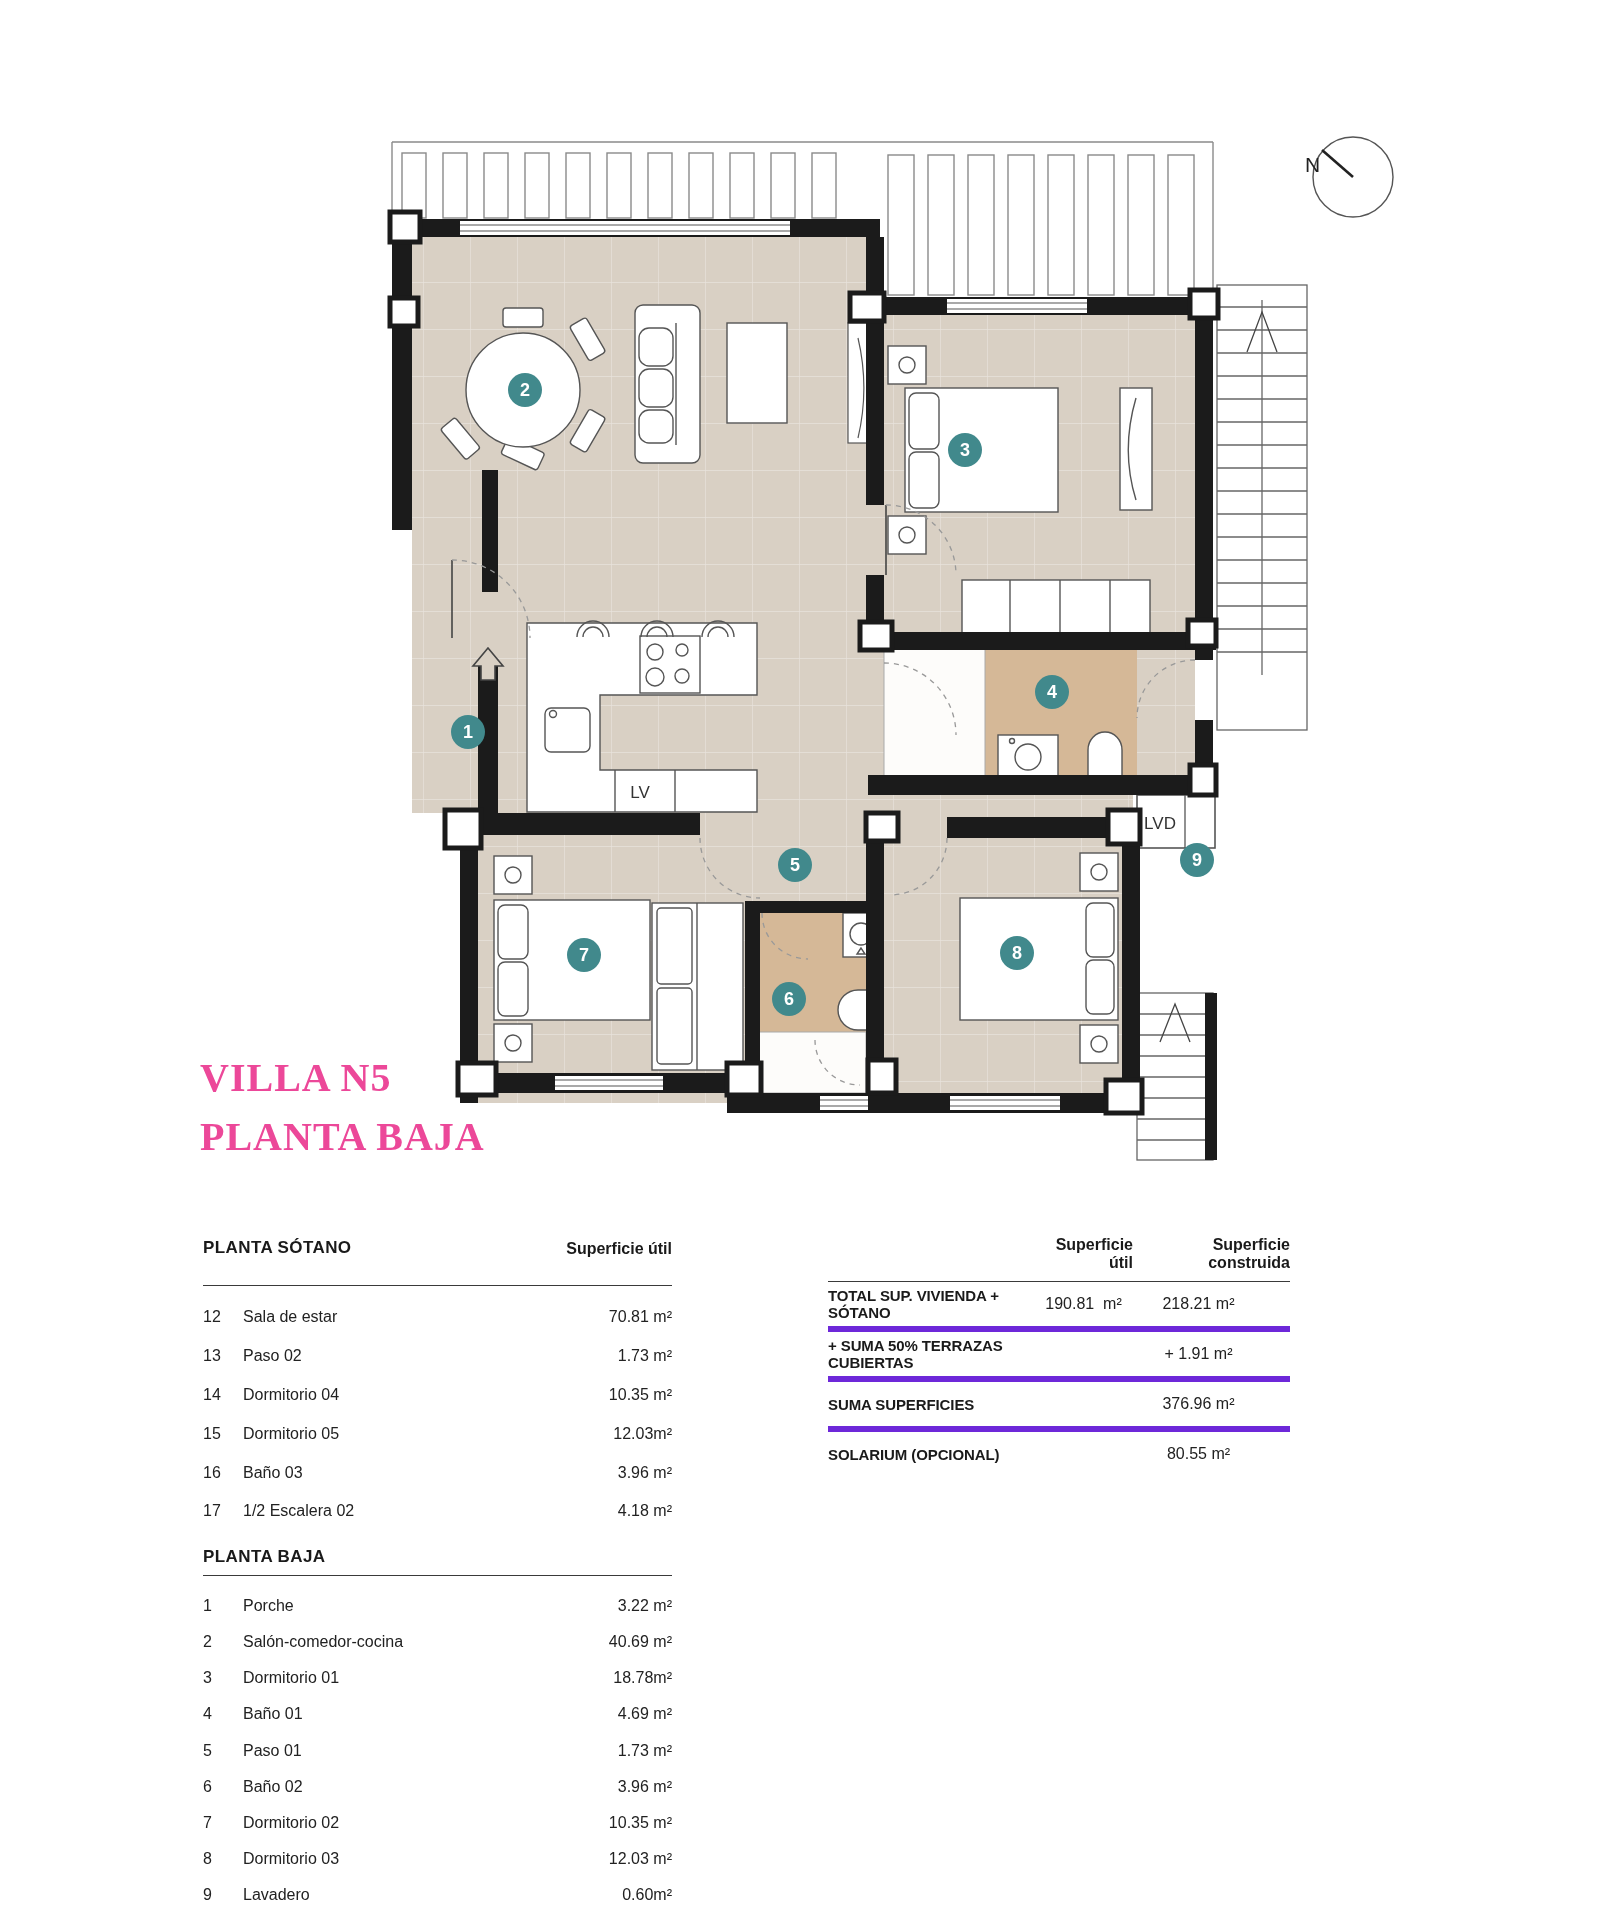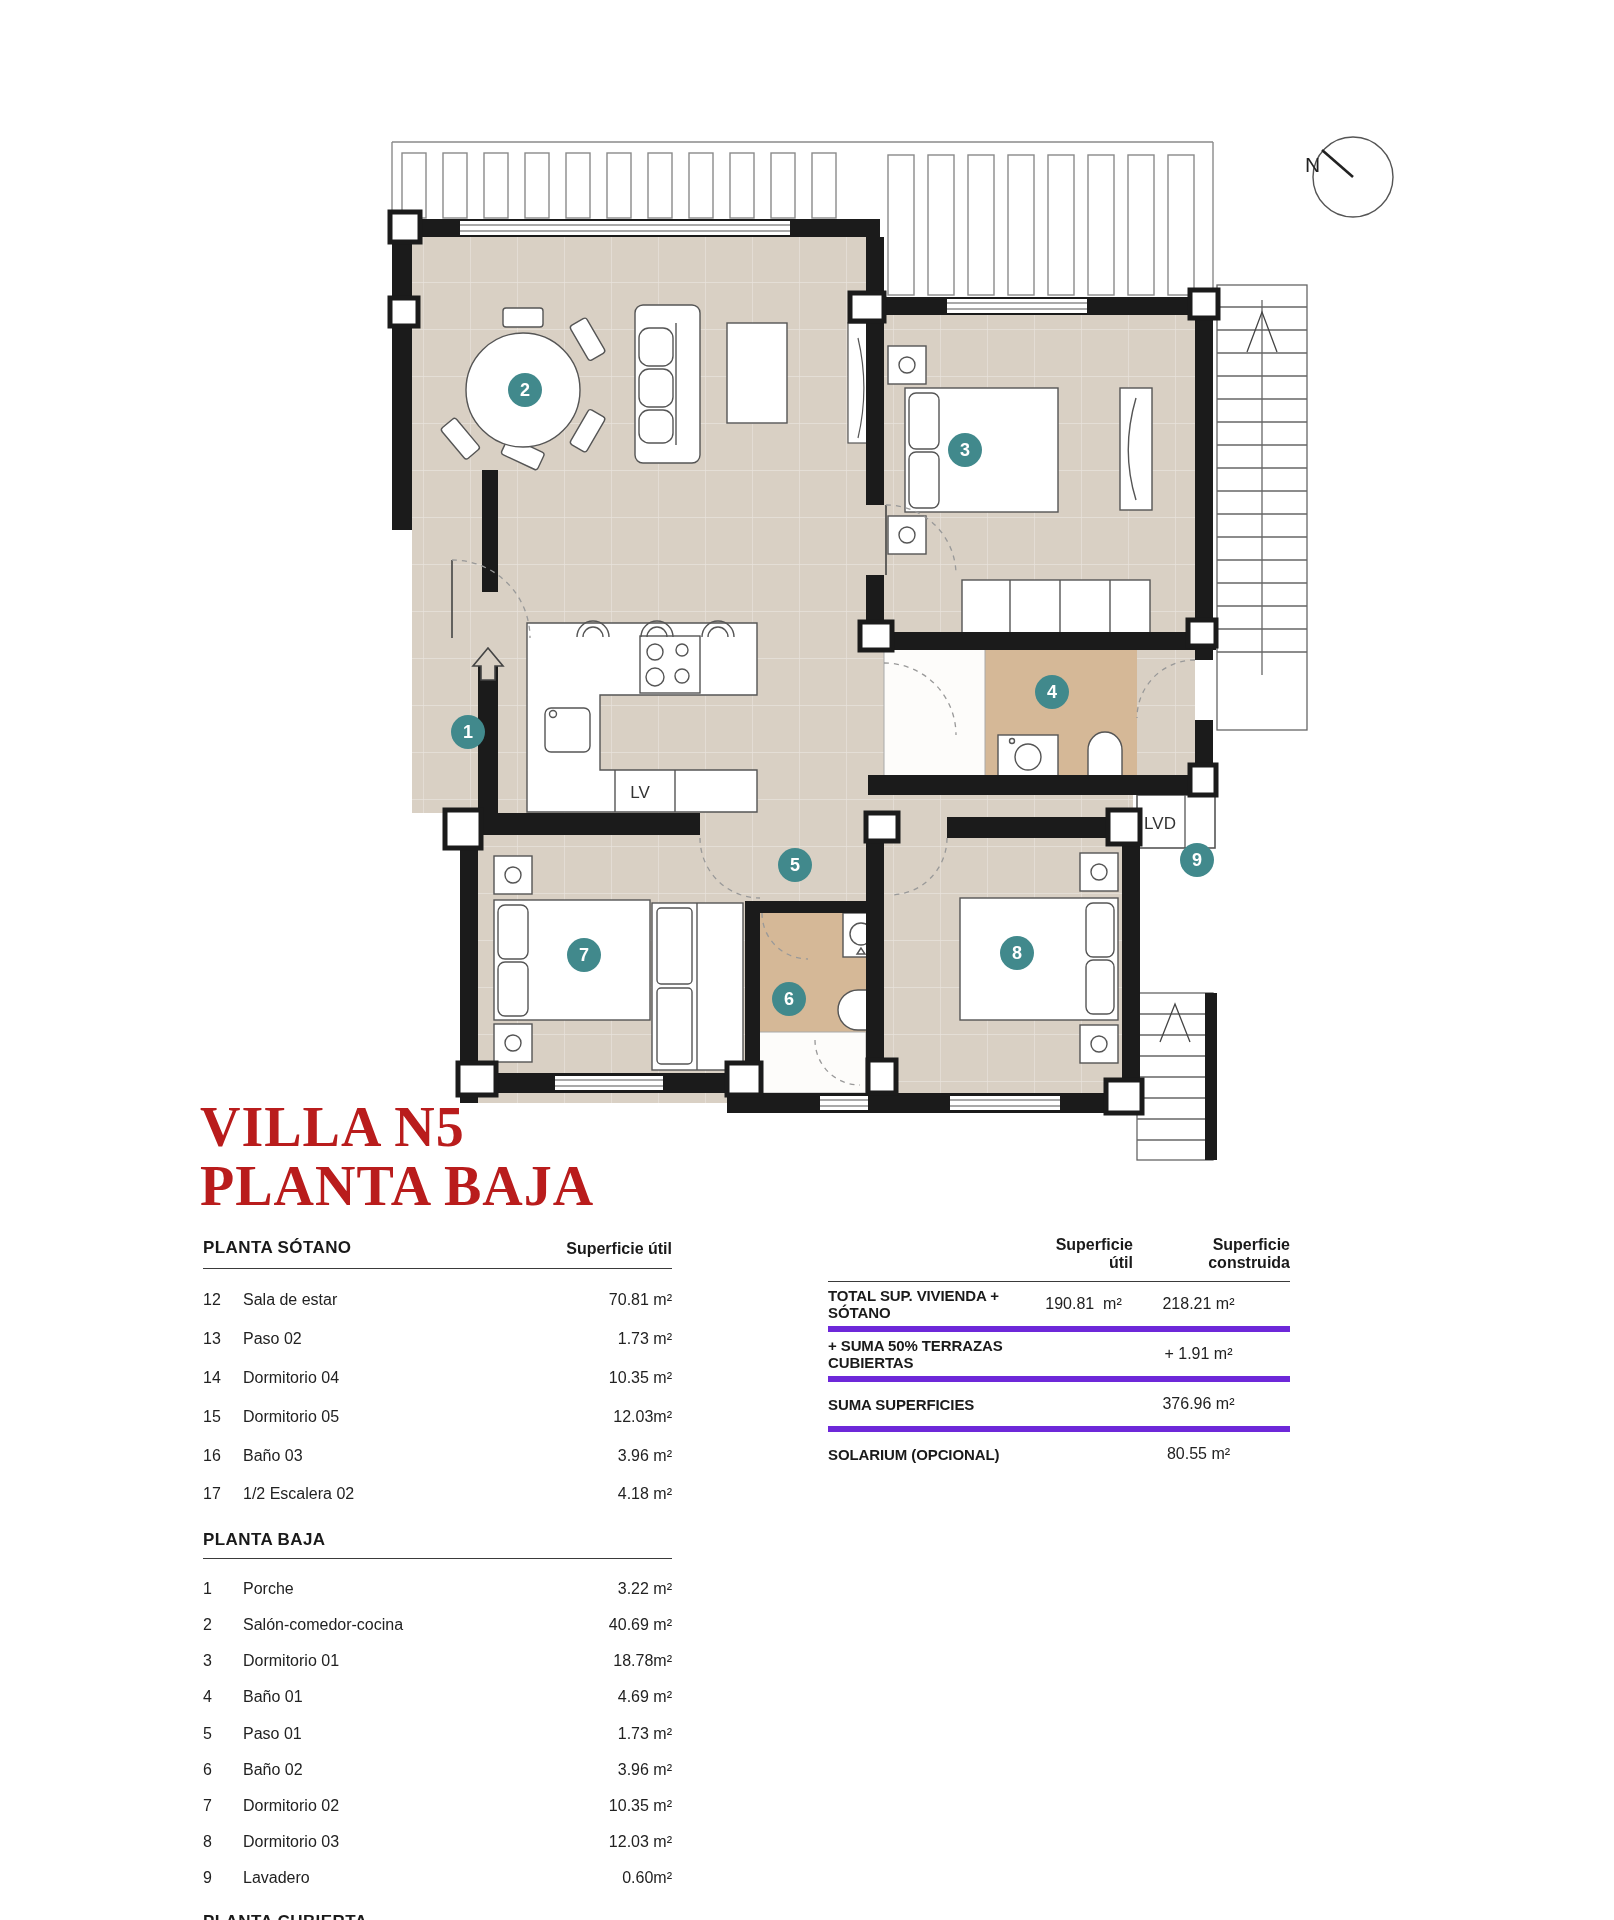--- a/index.html
+++ b/index.html
@@ -2,28 +2,28 @@
 <html><head>
 <meta charset="utf-8">
 <style>
   html,body{margin:0;padding:0;}
   body{
     width:1614px;height:1920px;position:relative;background:#ffffff;
     font-family:"Liberation Sans", sans-serif;color:#1d1d1d;overflow:hidden;
   }
   .plan-svg{position:absolute;left:0;top:0;z-index:1;}
   .title{
-    position:absolute;left:200px;top:1098px;z-index:2;
+    position:absolute;left:200px;top:1048px;z-index:2;
     font-family:"Liberation Serif", serif;font-weight:700;
-    font-size:56px;line-height:59px;letter-spacing:1px;color:#b91c1c;
+    font-size:40px;line-height:59px;letter-spacing:1px;color:#ec4899;
   }
   
   .legend{position:absolute;left:203px;top:1238px;width:469px;z-index:2;}
   .legend-head{display:flex;justify-content:space-between;align-items:flex-end;
-    padding-bottom:10px;border-bottom:1.5px solid #3a3a3a;}
+    padding-bottom:27px;border-bottom:1.5px solid #3a3a3a;}
   .legend-head .sec{font-size:17px;font-weight:700;letter-spacing:.4px;color:#1a1a1a;}
   .legend-head .col{font-size:16px;font-weight:700;color:#1a1a1a;}
   .legend-rows{margin-top:12px;}
   .lrow{display:flex;align-items:center;height:38.8px;font-size:16px;color:#222;}
   .lrow.compact{height:36.2px;}
   .lrow .num{width:40px;flex:0 0 40px;}
   .lrow .nm{flex:1;}
   .lrow .val{text-align:left;white-space:pre;}
   .legend-subhead{margin-top:10px;padding:6px 0 8px 0;border-bottom:1.5px solid #3a3a3a;
     font-size:17px;font-weight:700;letter-spacing:.4px;color:#1a1a1a;}

